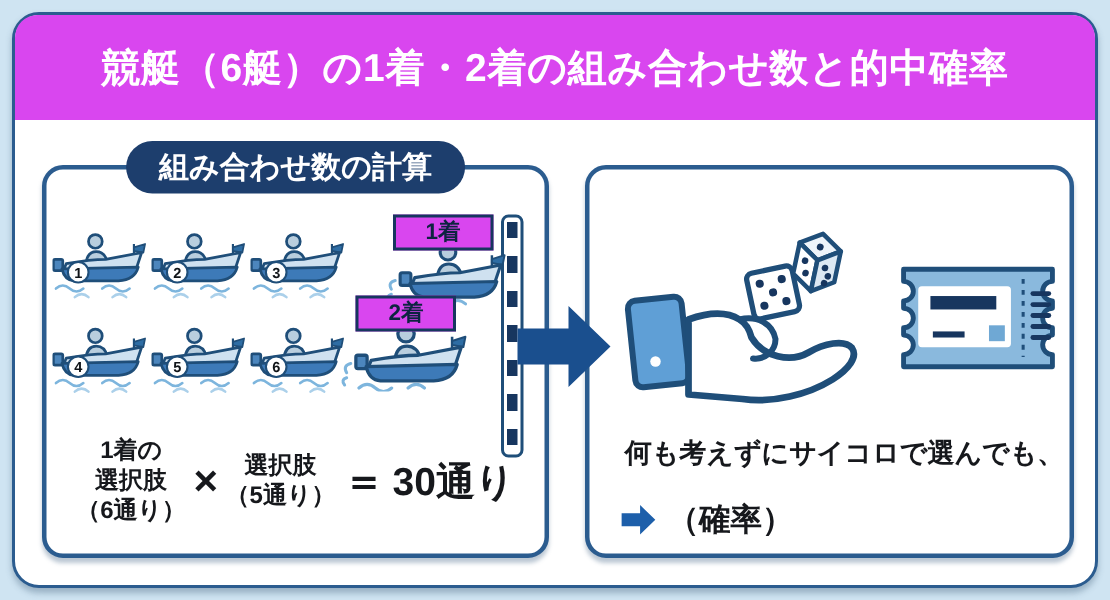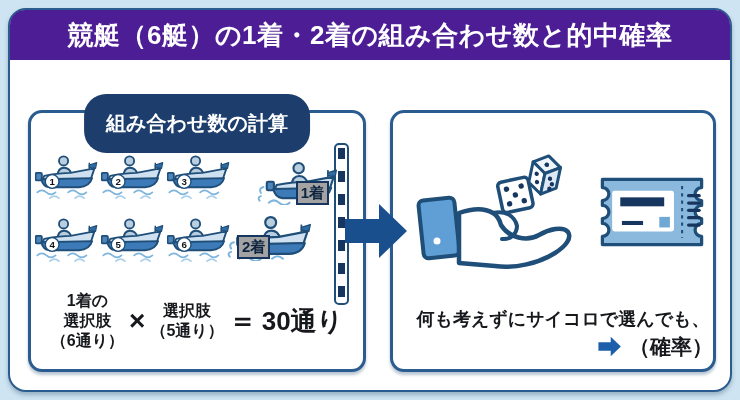--- a/index.html
+++ b/index.html
@@ -1,54 +1,54 @@
 <!DOCTYPE html>
 <html><head>
 <meta charset="utf-8">
 <style>
   html,body{margin:0;padding:0;}
   .stage{position:relative;width:740px;height:400px;background:#cfe4f2;
          font-family:"Liberation Sans","DejaVu Sans",sans-serif;overflow:hidden;}
   .frame{position:absolute;left:8px;top:8px;width:720px;height:380px;background:#fff;
          border:2px solid #2b5c8f;border-radius:18px;box-shadow:0 3px 4px rgba(50,80,110,.35);}
-  .banner{position:absolute;left:0;top:0;right:0;height:50px;background:#4c1d95;
+  .banner{position:absolute;left:0;top:0;right:0;height:70px;background:#d946ef;
           border-radius:15px 15px 0 0;display:flex;align-items:center;justify-content:center;text-align:center;}
   .banner h1{margin:0;color:#fff;font-size:26px;font-weight:bold;letter-spacing:.5px;}
   .body{position:absolute;left:0;right:0;top:70px;bottom:0;}
   .panel{position:absolute;top:30px;background:#fff;border:3px solid #2b5c8f;border-radius:14px;
          box-shadow:0 3px 3px rgba(60,95,130,.35);}
   .panel.left{left:18px;width:332px;height:256px;}
   .panel.right{left:380px;width:320px;height:256px;}
   .badge{position:absolute;top:-19px;left:50%;transform:translateX(-50%);background:#1d3e6d;
-         color:#fff;font-size:20px;font-weight:bold;padding:16px 22px;border-radius:22px;white-space:nowrap;}
+         color:#fff;font-size:20px;font-weight:bold;padding:4px 22px;border-radius:22px;white-space:nowrap;}
   .boats{position:absolute;left:4px;top:36px;width:198px;display:grid;
          grid-template-columns:repeat(3,1fr);row-gap:6px;}
   svg.boat{width:64px;height:57px;display:block;}
   .race{position:absolute;right:2px;top:30px;width:130px;height:170px;}
   .pole{position:absolute;right:12px;top:0;bottom:8px;width:11px;background:#fff;
         border:2.5px solid #1f4e79;border-radius:5px;overflow:hidden;}
   .pole-dash{position:absolute;left:2px;right:2px;top:3px;bottom:3px;
         background:repeating-linear-gradient(180deg,#17365f 0 11px,transparent 11px 23px);}
-  .place-label{position:absolute;background:#a3a3a3;border:2.5px solid #17365f;color:#0d2440;
-        font-weight:bold;font-size:15px;padding:0 3px;line-height:20px;z-index:3;margin-top:38px;}
+  .place-label{position:absolute;background:#d946ef;border:2.5px solid #17365f;color:#0d2440;
+        font-weight:bold;font-size:15px;padding:0 20px;line-height:20px;z-index:3;}
   .l1{top:0;right:32px;}
   .l2{top:54px;left:6px;}
   .raceboat{position:absolute;}
   .b1{top:18px;right:22px;width:82px;}
   .b2{top:72px;left:-4px;width:86px;}
   .formula{position:absolute;left:0;right:0;bottom:18px;display:flex;justify-content:center;
         align-items:center;gap:3px;color:#16181c;}
   .f-block{text-align:center;font-weight:bold;font-size:16px;line-height:1.25;}
   .op{font-size:28px;font-weight:bold;padding:0 2px;}
   .result .big{font-size:26px;line-height:1.1;text-align:center;}
   .hand-dice{position:absolute;left:20px;top:38px;width:178px;height:134px;}
   .ticket{position:absolute;left:198px;top:60px;width:122px;height:78px;}
   .caption{position:absolute;left:0;right:0;bottom:8px;text-align:center;font-weight:bold;
         color:#16181c;font-size:18px;line-height:1.35;padding-left:20px;}
-  .prob-line{display:flex;align-items:center;justify-content:flex-end;font-size:21px;margin-top:1px;}
+  .prob-line{display:flex;align-items:center;justify-content:flex-start;font-size:21px;margin-top:18px;}
   .prob-val{font-size:28px;margin:0 2px;}
   .mini-arrow{width:26px;height:21px;margin-right:6px;}
   .big-arrow{position:absolute;left:334px;top:122px;width:66px;height:58px;z-index:5;}
   .hidden-defs{position:absolute;width:0;height:0;overflow:hidden;}
 </style>
 </head>
 <body>
 
 <svg class="hidden-defs" aria-hidden="true">
   <defs>

